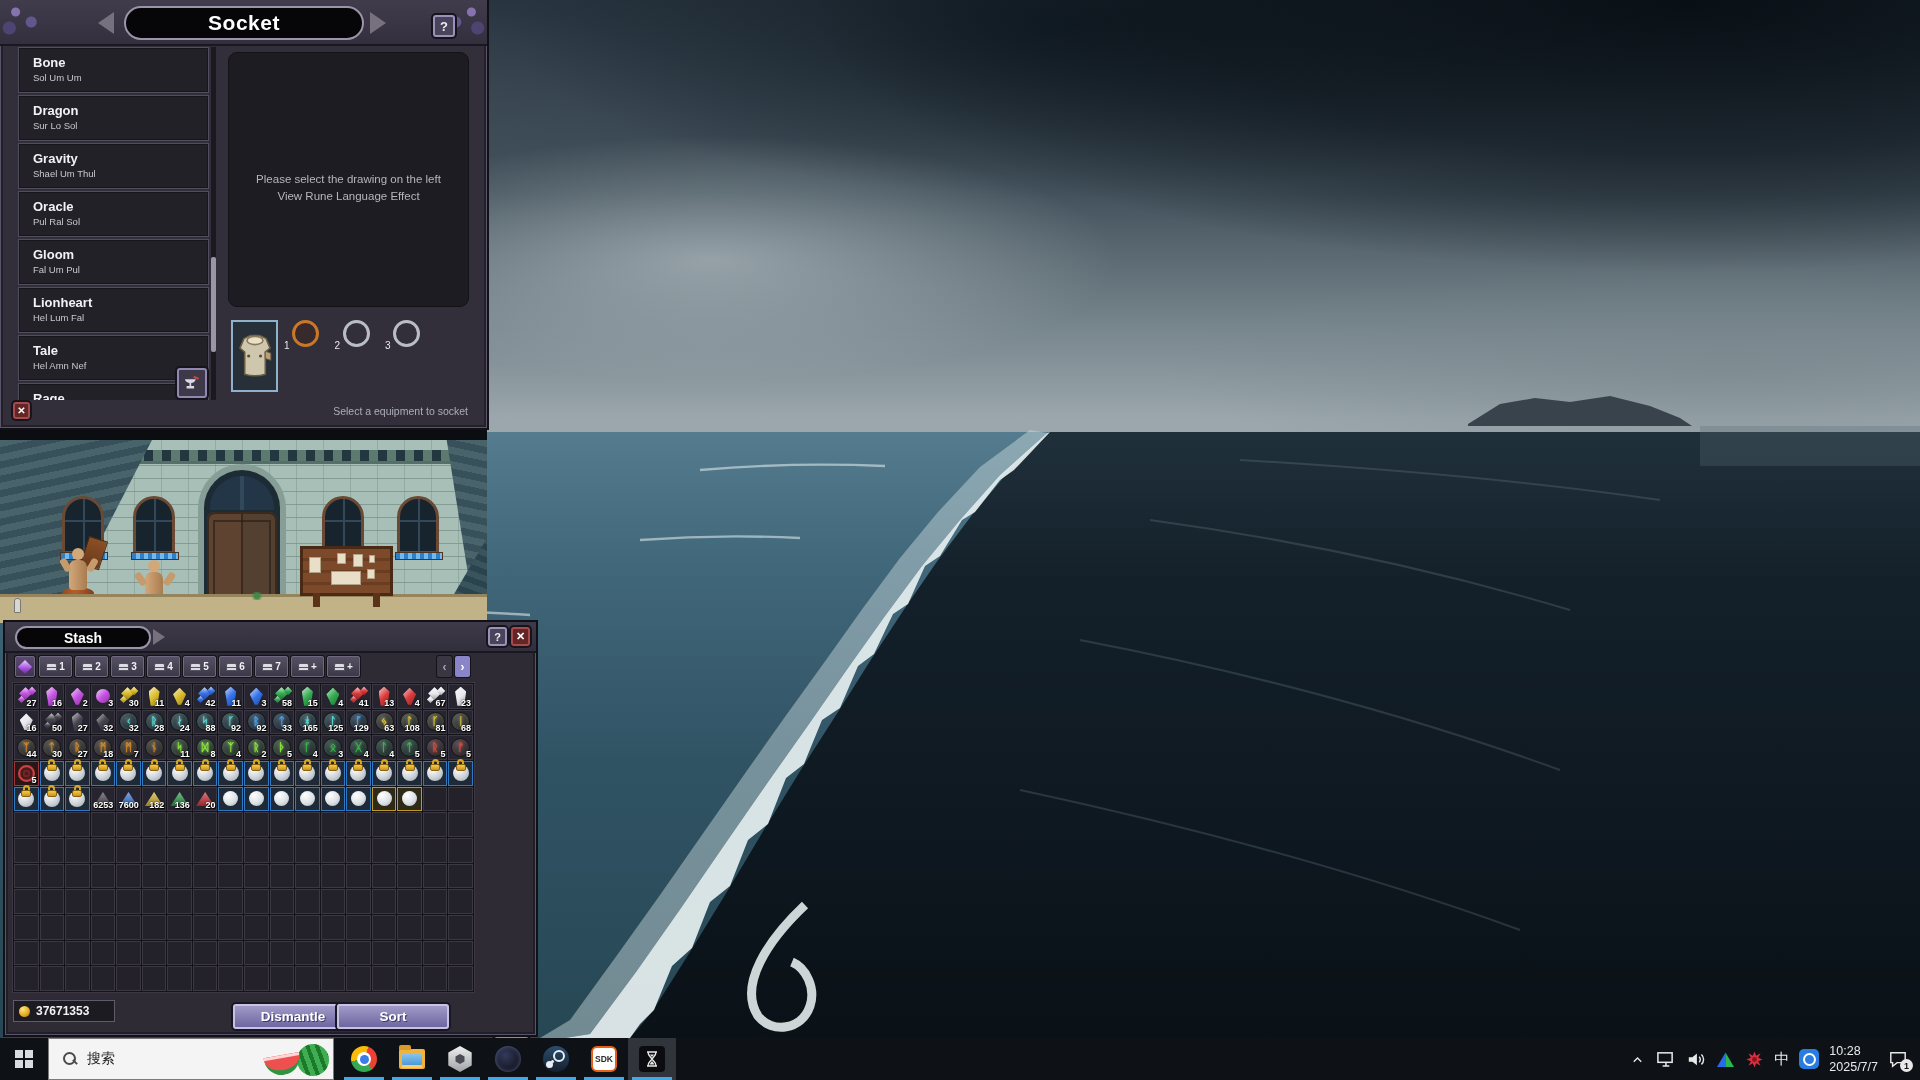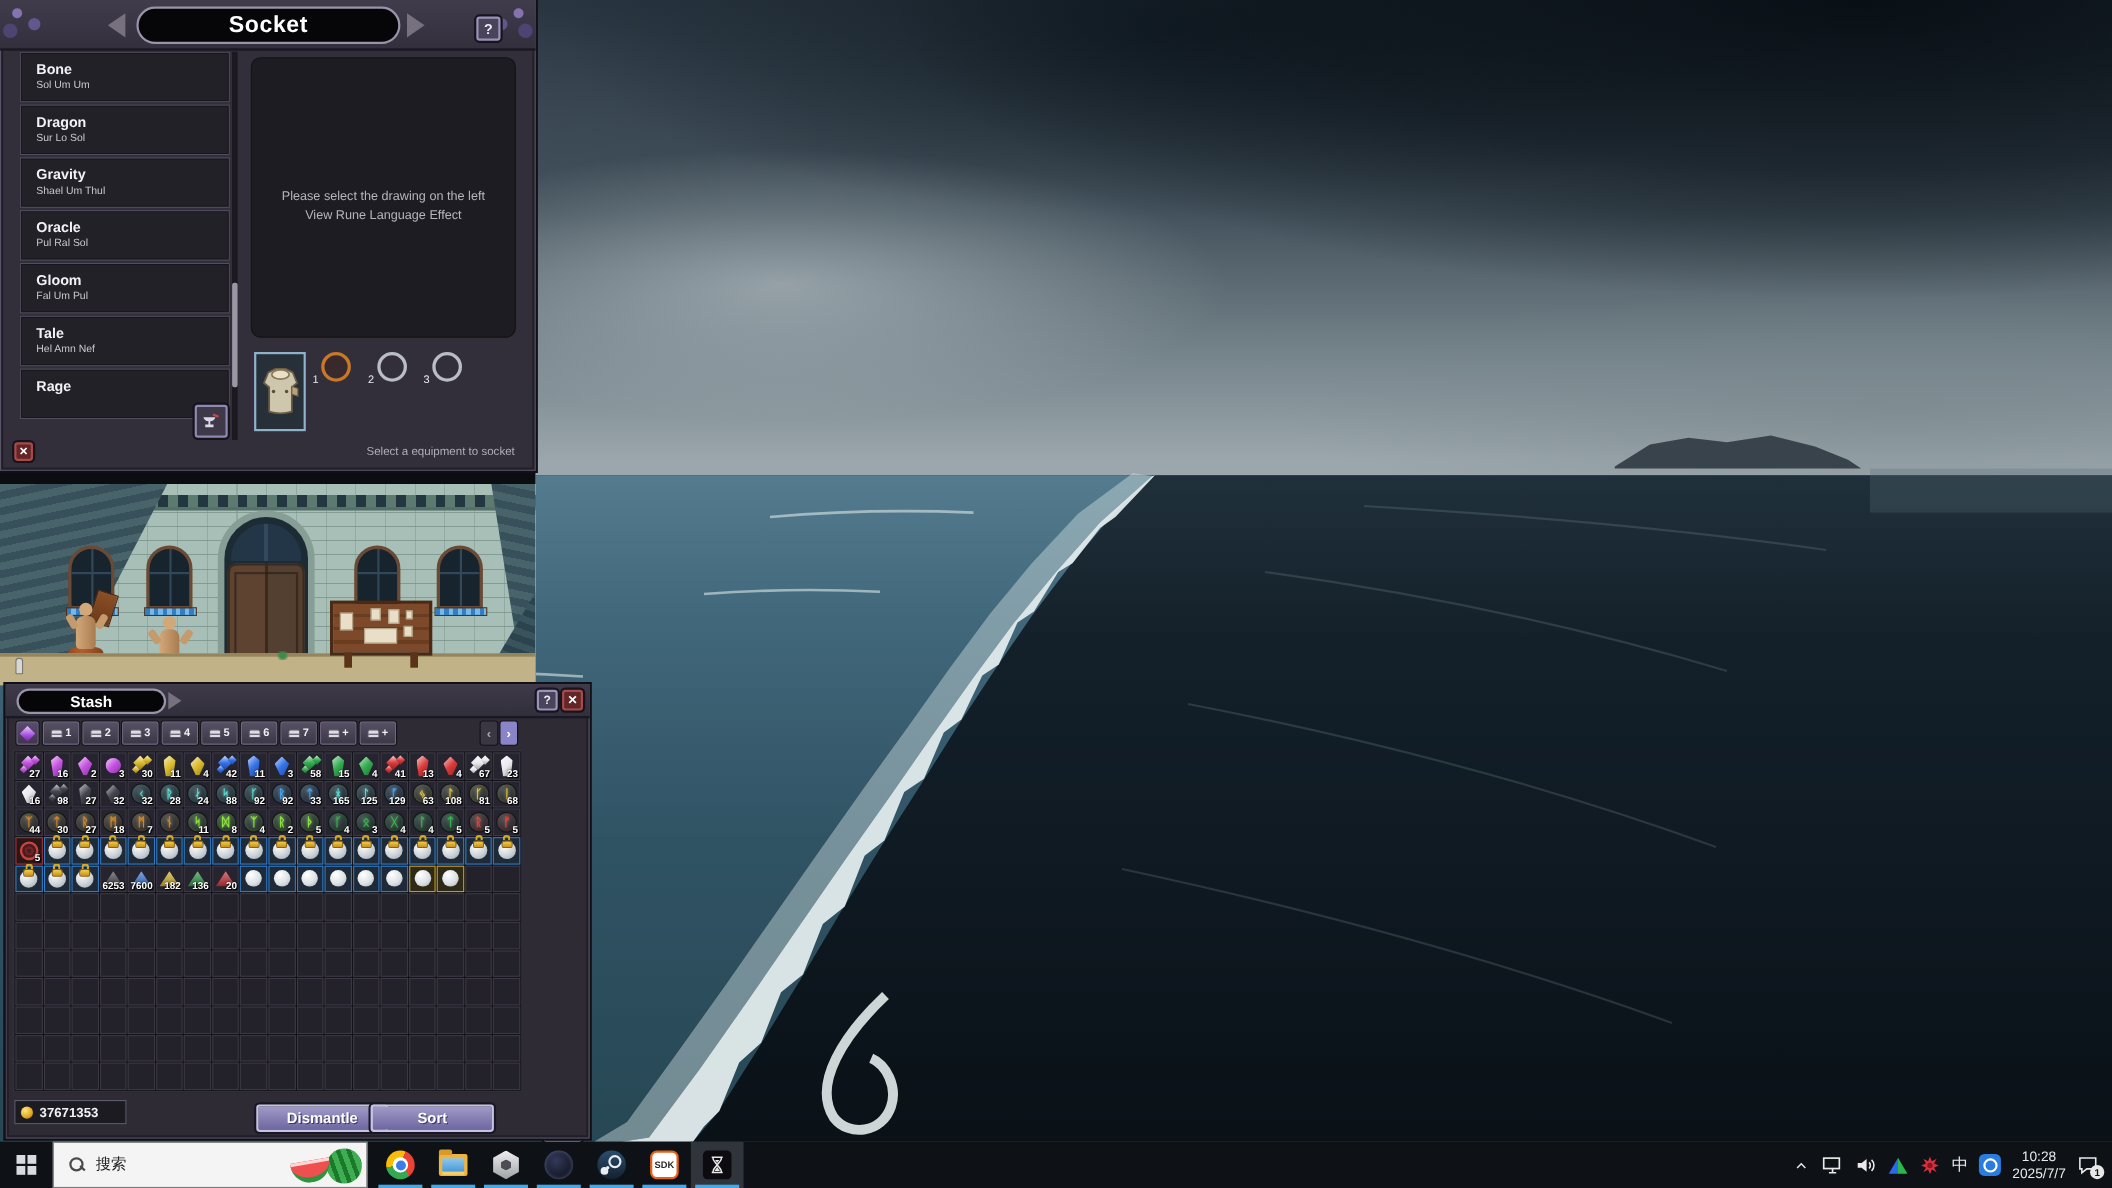--- a/index.html
+++ b/index.html
@@ -163,21 +163,21 @@
   .apps{display:flex;margin-left:6px;}
   .app-slot{position:relative;width:48px;display:flex;align-items:center;justify-content:center;cursor:pointer;}
   .app-slot.active{background:#30343b;}
   .app-underline{position:absolute;left:4px;bottom:0;width:40px;height:3px;background:#42a8e8;}
   .tray{margin-left:auto;display:flex;align-items:center;gap:10px;padding-right:12px;color:#e9e9ea;}
   .tray svg{display:block;}
   .tray-item{cursor:pointer;display:flex;align-items:center;justify-content:center;}
   .ime{font-size:15px;}
   .quicker{width:20px;height:20px;border-radius:5px;background:#2a7de0;position:relative;}
   .quicker::after{content:"";position:absolute;left:4px;top:4px;width:9px;height:9px;border:2px solid #fff;border-radius:50%;}
-  .clock{text-align:center;font-size:12.5px;line-height:1.3;cursor:default;}
+  .clock{text-align:left;font-size:12.5px;line-height:1.3;cursor:default;}
   .notif{position:relative;}
   .notif .badge{position:absolute;right:-5px;bottom:-4px;width:13px;height:13px;border-radius:50%;background:#e8e8e8;
     color:#111;font-size:9px;font-weight:bold;display:flex;align-items:center;justify-content:center;}
 
   
   .ic-chrome{width:26px;height:26px;border-radius:50%;position:relative;
     background:conic-gradient(from 140deg,#34a853 0 120deg,#fbbc05 0 240deg,#ea4335 0 360deg);}
   .ic-chrome::before{content:"";position:absolute;left:6px;top:6px;width:14px;height:14px;border-radius:50%;background:#fff;}
   .ic-chrome::after{content:"";position:absolute;left:8.5px;top:8.5px;width:9px;height:9px;border-radius:50%;background:#3a7de8;}
   .ic-folder{width:26px;height:20px;position:relative;background:linear-gradient(180deg,#f7c círculo852,#f7c852);background:#f0b33c;border-radius:2px;}
@@ -312,20 +312,24 @@
         </div>
         <div class="rune-entry">
           <span class="rune-name">Oracle</span>
           <span class="rune-lang">Pul Ral Sol</span>
         </div>
         <div class="rune-entry">
           <span class="rune-name">Gloom</span>
           <span class="rune-lang">Fal Um Pul</span>
         </div>
         <div class="rune-entry">
+          <span class="rune-name">Lionheart</span>
+          <span class="rune-lang">Hel Lum Fal</span>
+        </div>
+        <div class="rune-entry">
           <span class="rune-name">Tale</span>
           <span class="rune-lang">Hel Amn Nef</span>
         </div>
         <div class="rune-entry">
           <span class="rune-name">Rage</span>
           <span class="rune-lang"></span>
         </div>
       </div>
     <div class="rune-scroll">
         <div class="rune-thumb"></div>
@@ -513,21 +517,21 @@
           <span class="qty">23</span>
         </div>
         <div class="cell">
           <span style="width: 13px; height: 17px; clip-path: polygon(50% 0px, 100% 38%, 62% 100%, 38% 100%, 0px 38%); background: linear-gradient(135deg, rgba(255, 255, 255, 0.75) 0%, rgba(255, 255, 255, 0.05) 50%, rgba(0, 0, 0, 0.3) 100%), linear-gradient(rgb(232, 232, 238), rgb(232, 232, 238));"></span>
           <span class="qty">16</span>
         </div>
         <div class="cell">
           <span class="rh" style="left: 6px; top: 4px; width: 9px; height: 9px; position: absolute; background: linear-gradient(135deg, rgba(255, 255, 255, 0.75) 0%, rgba(255, 255, 255, 0.05) 50%, rgba(0, 0, 0, 0.3) 100%), linear-gradient(rgb(60, 60, 70), rgb(60, 60, 70));"></span>
           <span class="rh" style="left: 14px; top: 3px; width: 6px; height: 6px; position: absolute; background: linear-gradient(135deg, rgba(255, 255, 255, 0.75) 0%, rgba(255, 255, 255, 0.05) 50%, rgba(0, 0, 0, 0.3) 100%), linear-gradient(rgb(60, 60, 70), rgb(60, 60, 70));"></span>
           <span class="rh" style="left: 4px; top: 12px; width: 5px; height: 5px; position: absolute; background: linear-gradient(135deg, rgba(255, 255, 255, 0.75) 0%, rgba(255, 255, 255, 0.05) 50%, rgba(0, 0, 0, 0.3) 100%), linear-gradient(rgb(60, 60, 70), rgb(60, 60, 70));"></span>
-          <span class="qty">98</span>
+          <span class="qty">50</span>
         </div>
         <div class="cell">
           <span style="width: 11px; height: 19px; clip-path: polygon(50% 0px, 100% 24%, 80% 100%, 20% 100%, 0px 24%); background: linear-gradient(135deg, rgba(255, 255, 255, 0.75) 0%, rgba(255, 255, 255, 0.05) 50%, rgba(0, 0, 0, 0.3) 100%), linear-gradient(rgb(60, 60, 70), rgb(60, 60, 70));"></span>
           <span class="qty">27</span>
         </div>
         <div class="cell">
           <span style="width: 13px; height: 17px; clip-path: polygon(50% 0px, 100% 38%, 62% 100%, 38% 100%, 0px 38%); background: linear-gradient(135deg, rgba(255, 255, 255, 0.75) 0%, rgba(255, 255, 255, 0.05) 50%, rgba(0, 0, 0, 0.3) 100%), linear-gradient(rgb(60, 60, 70), rgb(60, 60, 70));"></span>
           <span class="qty">32</span>
         </div>
         <div class="cell">

